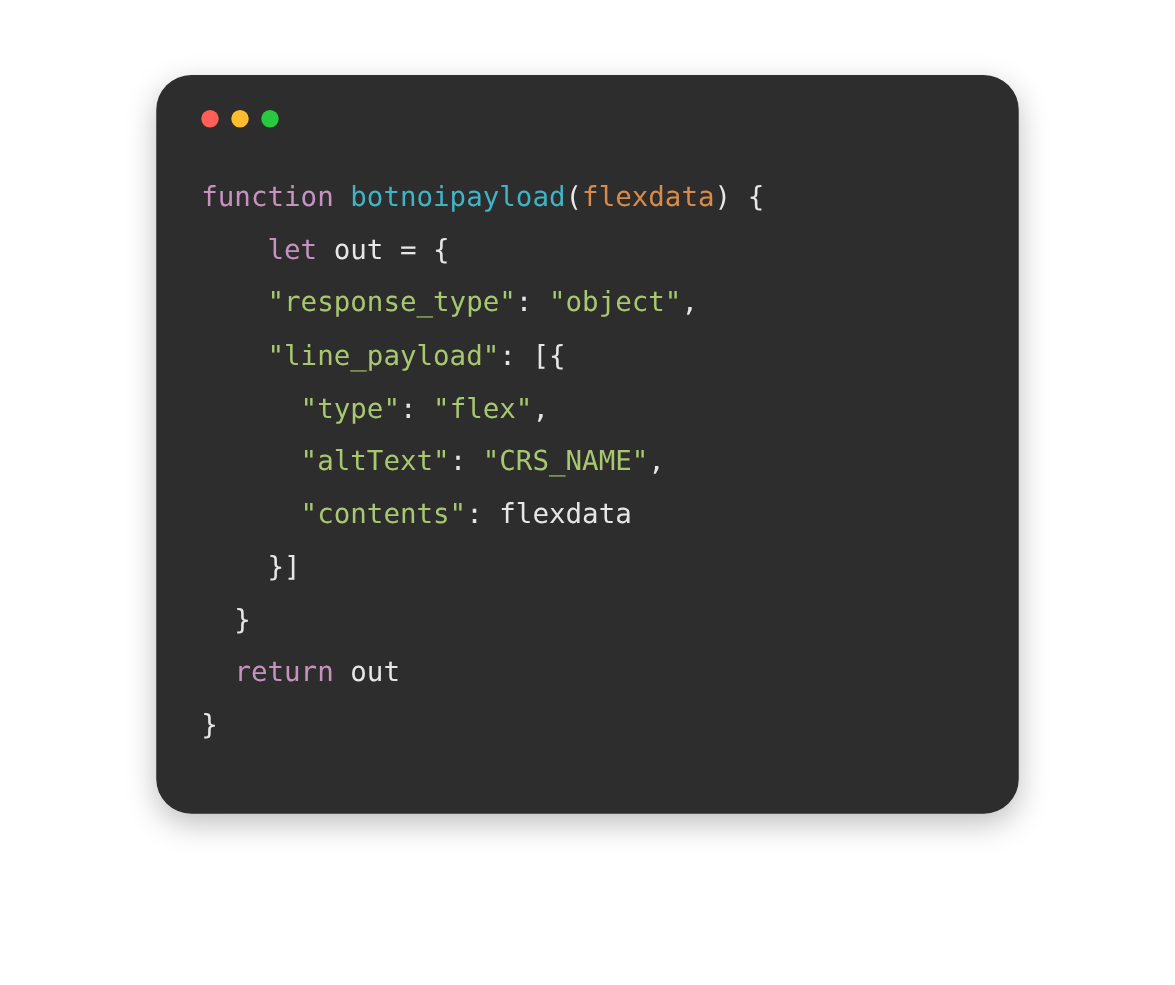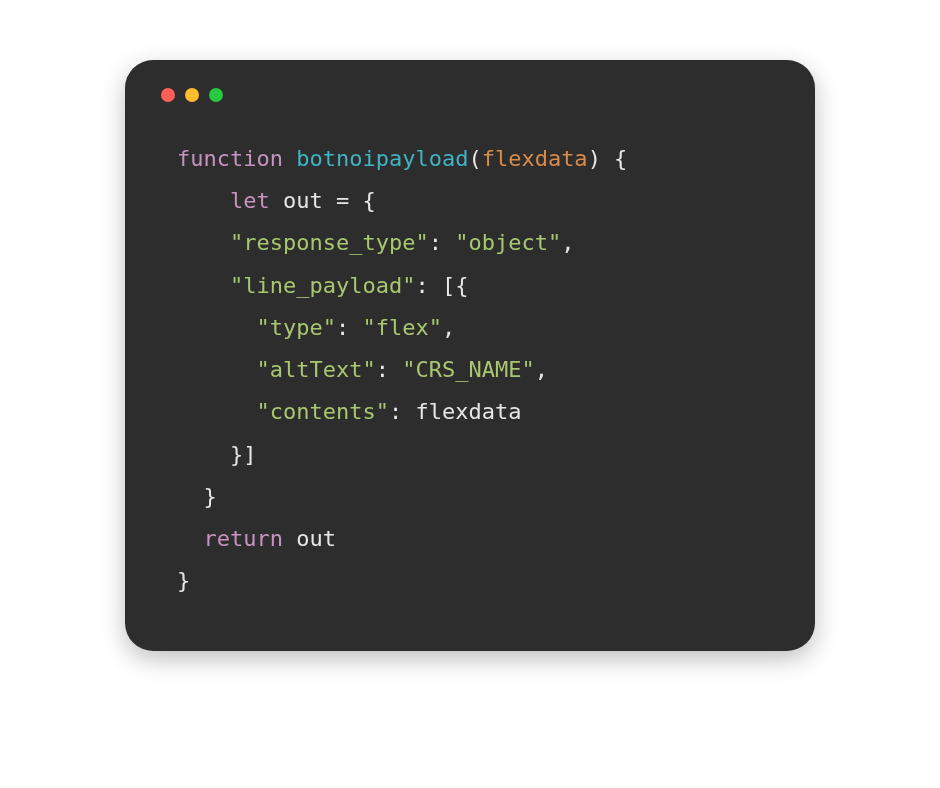--- a/index.html
+++ b/index.html
@@ -31,21 +31,20 @@
       border-radius: 50%;
     }
     .dot.red { background: #ff5f56; }
     .dot.yellow { background: #ffbd2e; }
     .dot.green { background: #27c93f; }
     .code {
       font-size: 22px;
       line-height: 1.92;
       white-space: pre;
       color: #e6e6e6;
-      margin-left: 16px;
     }
     .kw { color: #c792c0; }         
     .fn { color: #3fb4c4; }         
     .param { color: #d88b4a; }      
     .punct { color: #e6e6e6; }      
     .ident { color: #e6e6e6; }      
     .str { color: #a8c76f; }        
   </style>
 </head>
 <body>

